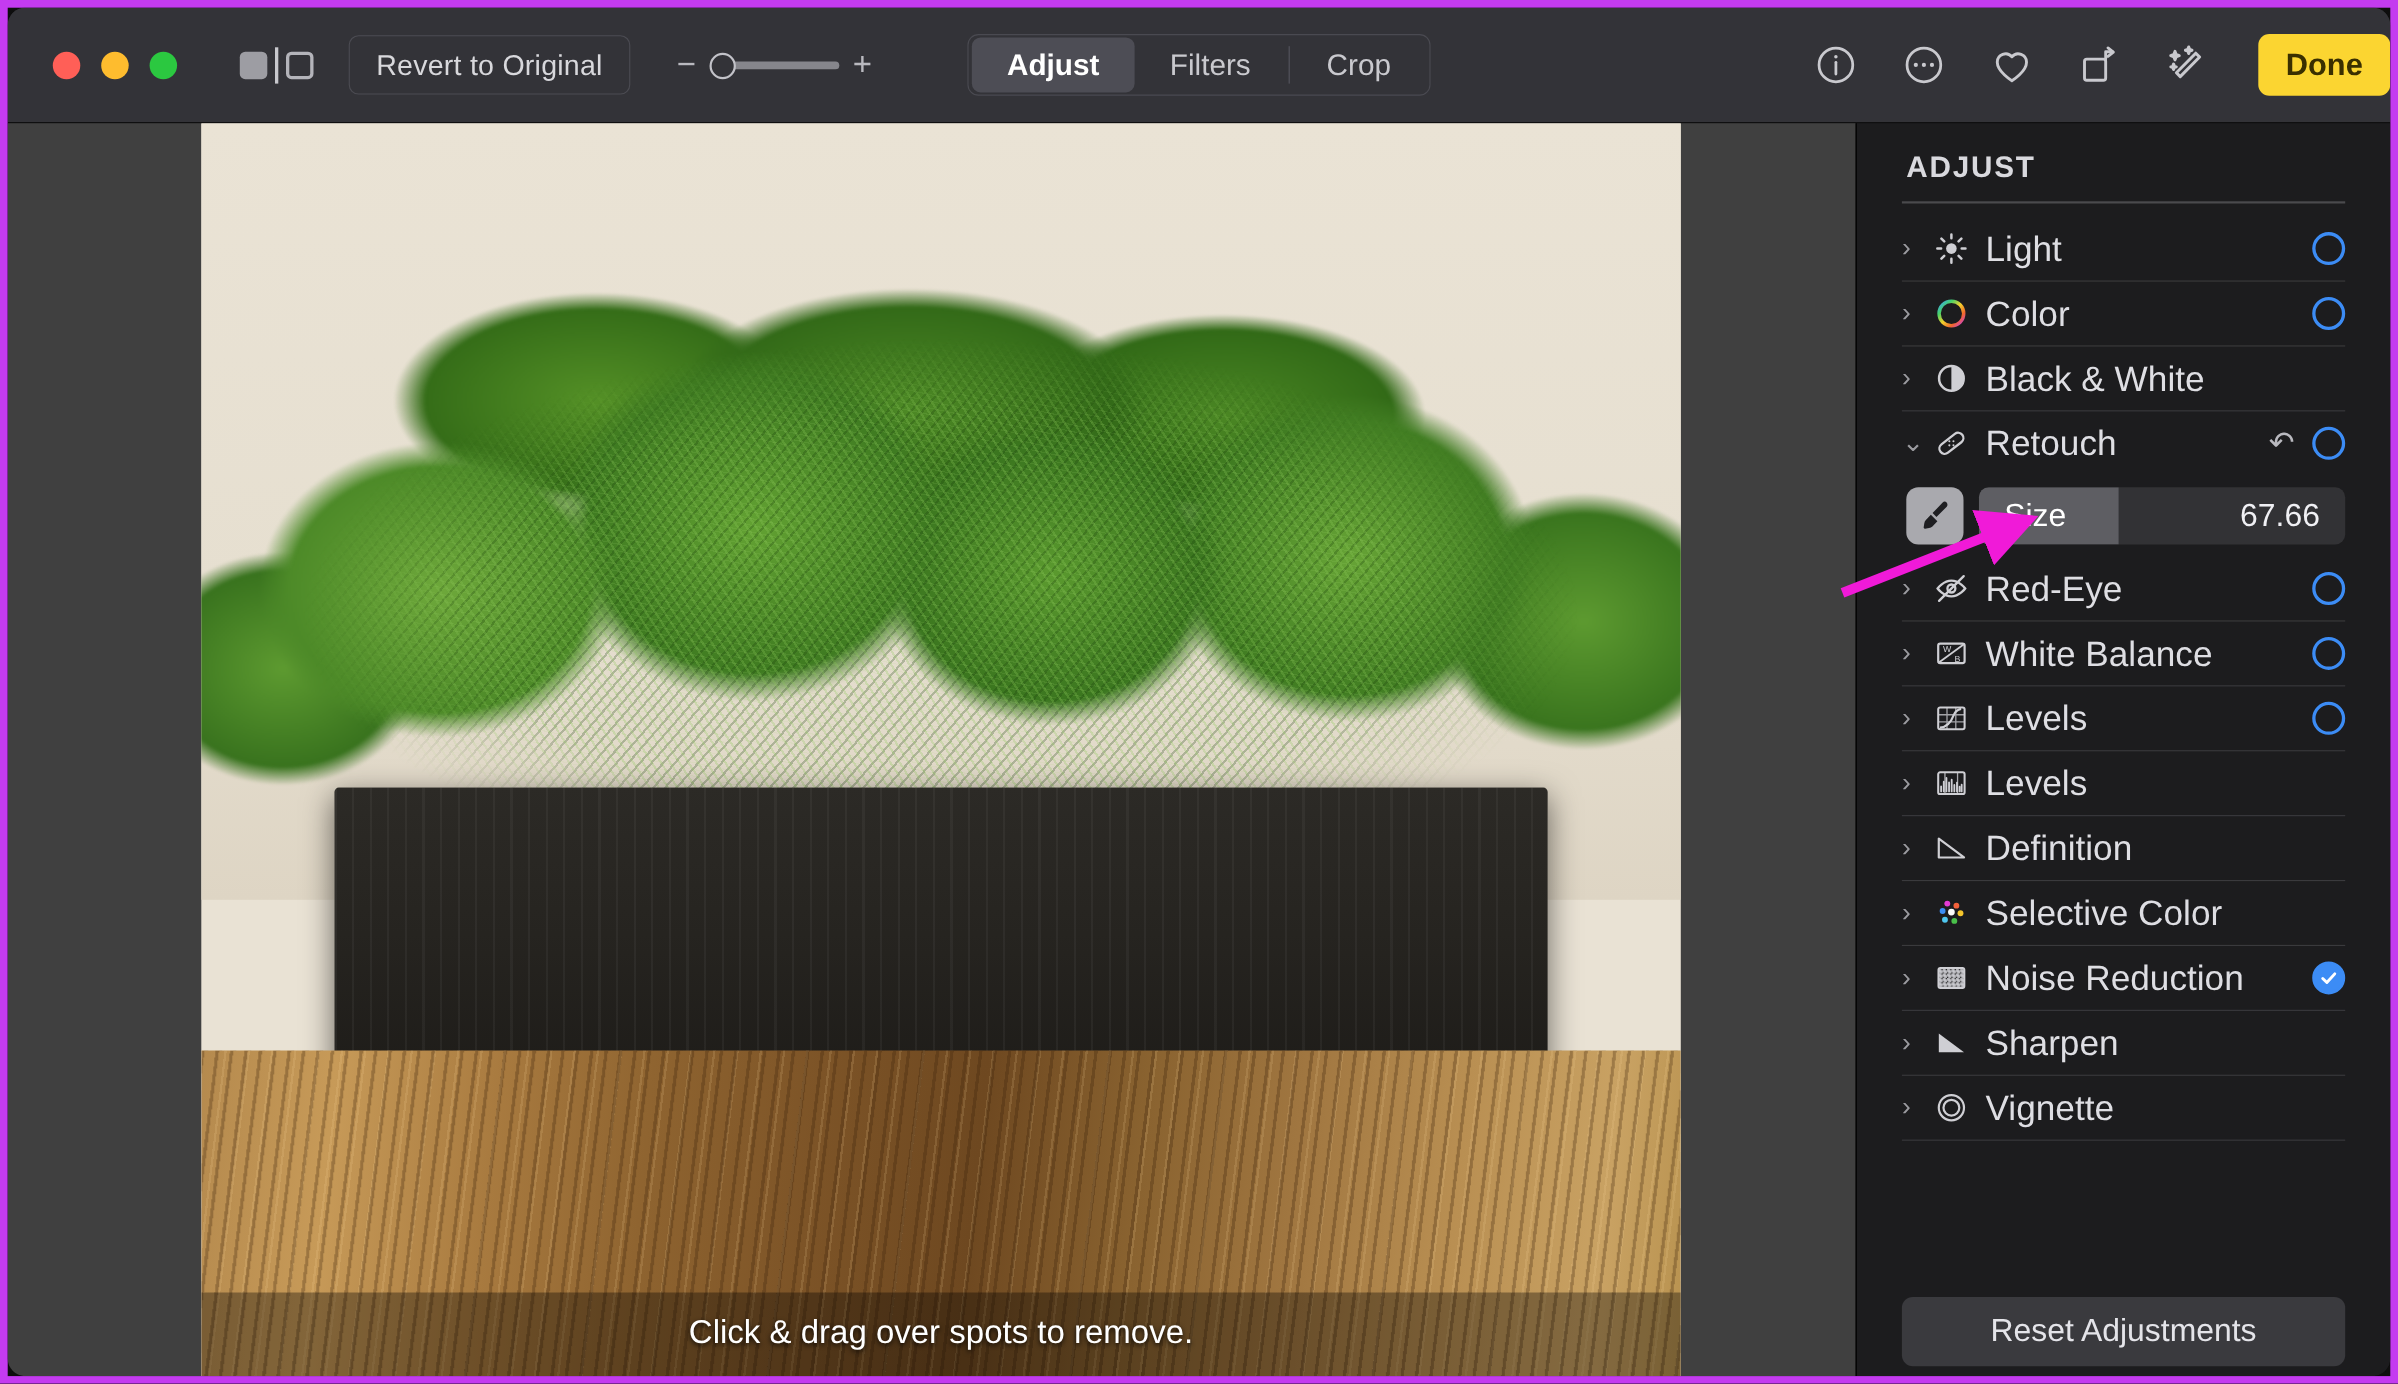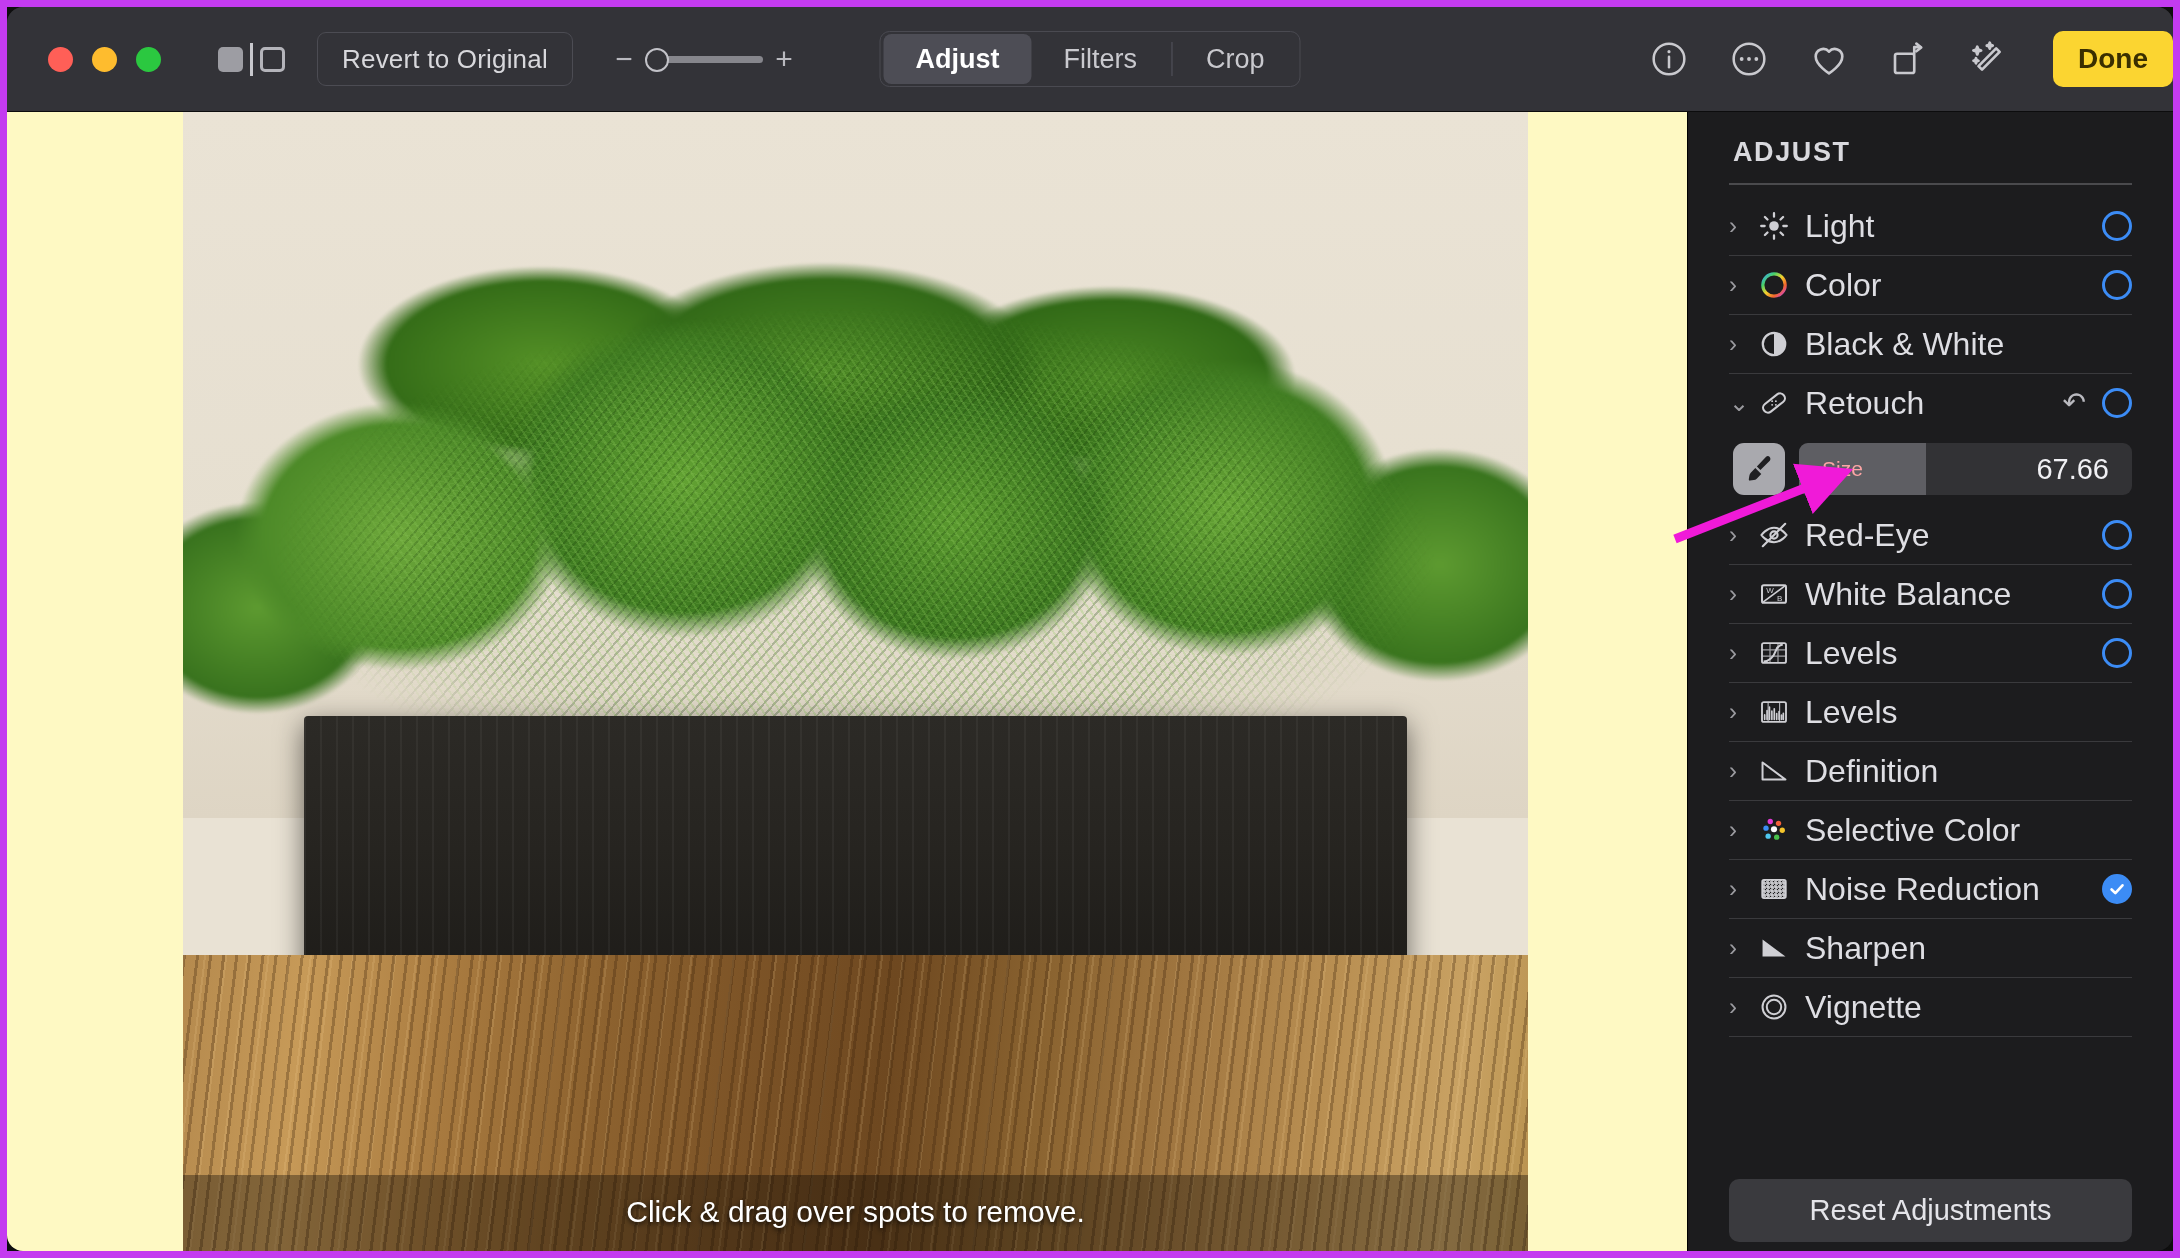--- a/index.html
+++ b/index.html
@@ -121,21 +121,21 @@
     border-radius:10px; border:none; cursor:pointer;
     display:flex; align-items:center;
   }
 
   
   #body{ flex:1; display:flex; min-height:0; background:#000; }
 
   
   #stage{
     position:relative; flex:1;
-    background:#fef9c3;
+    background:#404040;
     display:flex; align-items:flex-start; justify-content:center;
     overflow:hidden;
   }
   #photo{
     position:absolute; left:176px; top:0;
     width:1345px; height:100%;
     overflow:hidden;
     background:#e9e2d4;
   }
   
@@ -259,21 +259,21 @@
     position:relative; flex:1; height:52px;
     border-radius:9px; background:#323235;
     overflow:hidden; cursor:pointer;
     display:flex; align-items:center;
   }
   #size-fill{
     position:absolute; left:0; top:0; bottom:0;
     width:38%; background:#5e5e63;
   }
   #size-label{
-    position:relative; color:#fca5a5; font-size:21px; margin-left:23px;
+    position:relative; color:#ffffff; font-size:29px; margin-left:23px;
   }
   #size-value{
     position:relative; color:#f0f0f4; font-size:29px;
     margin-left:auto; margin-right:23px;
   }
 
   .spacer{ flex:1; }
   #reset-btn{
     height:63px; margin-bottom:9px;
     background:#3a3a3e; color:#e4e4e9;

